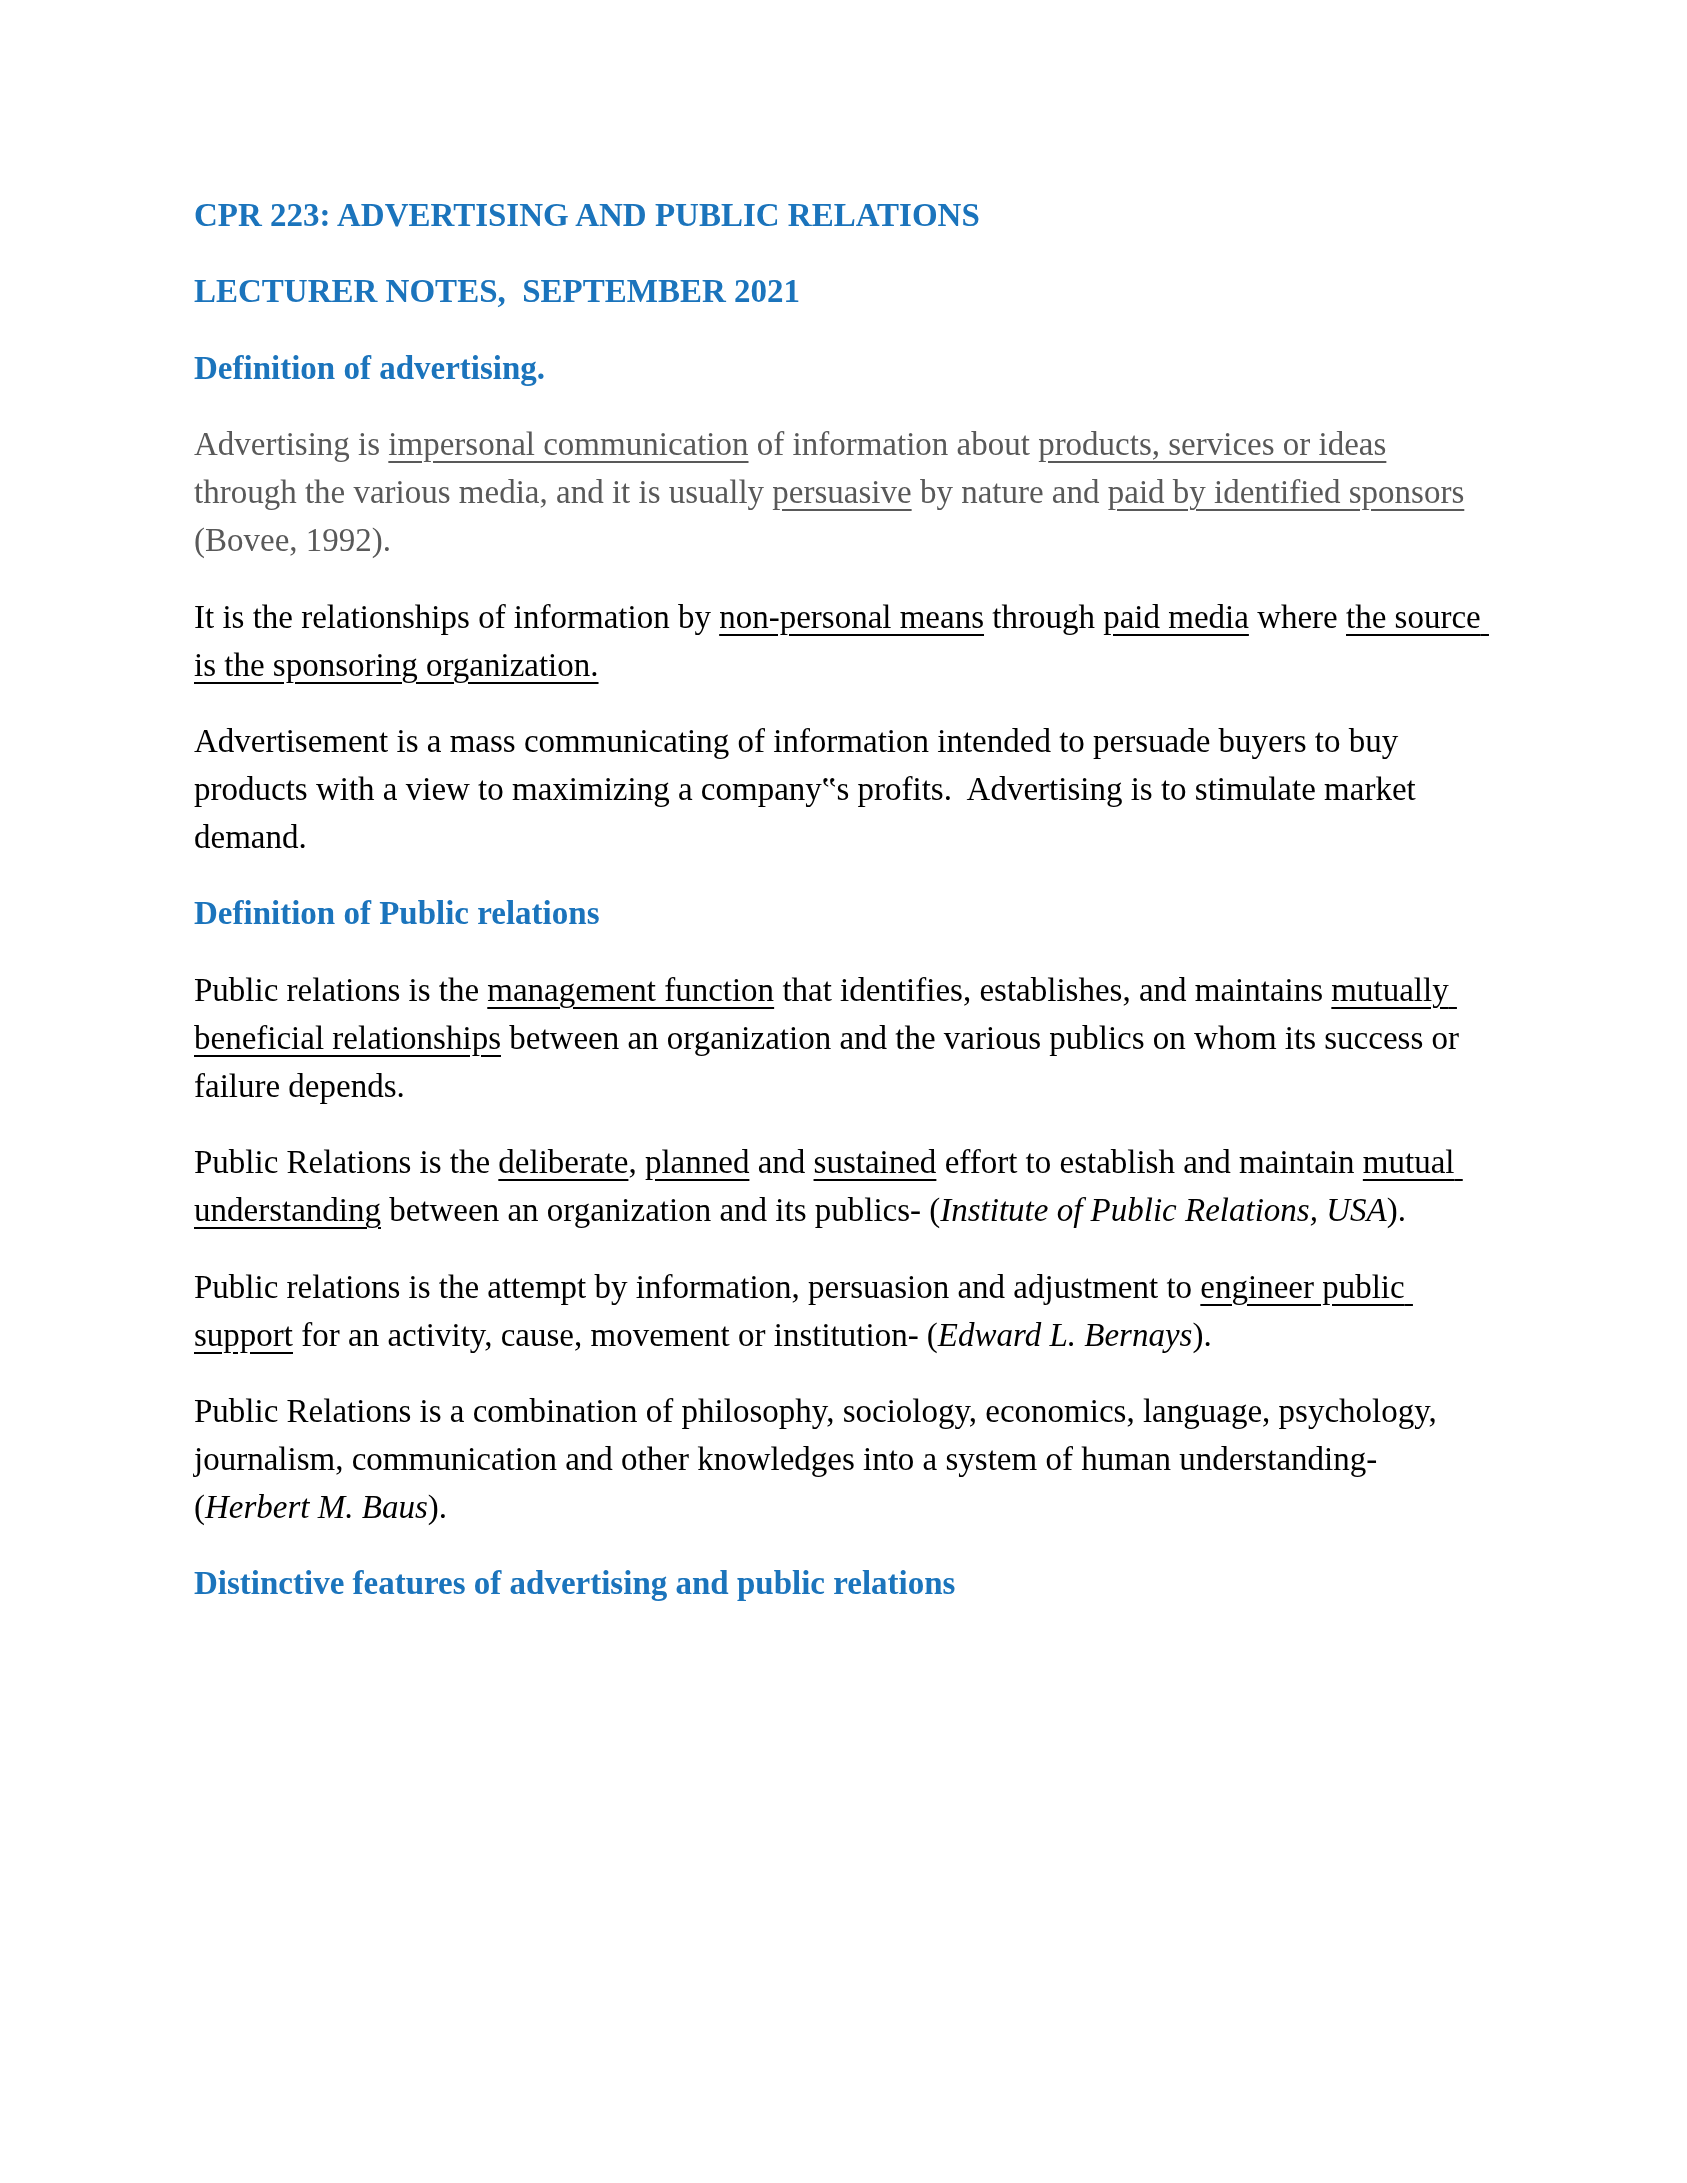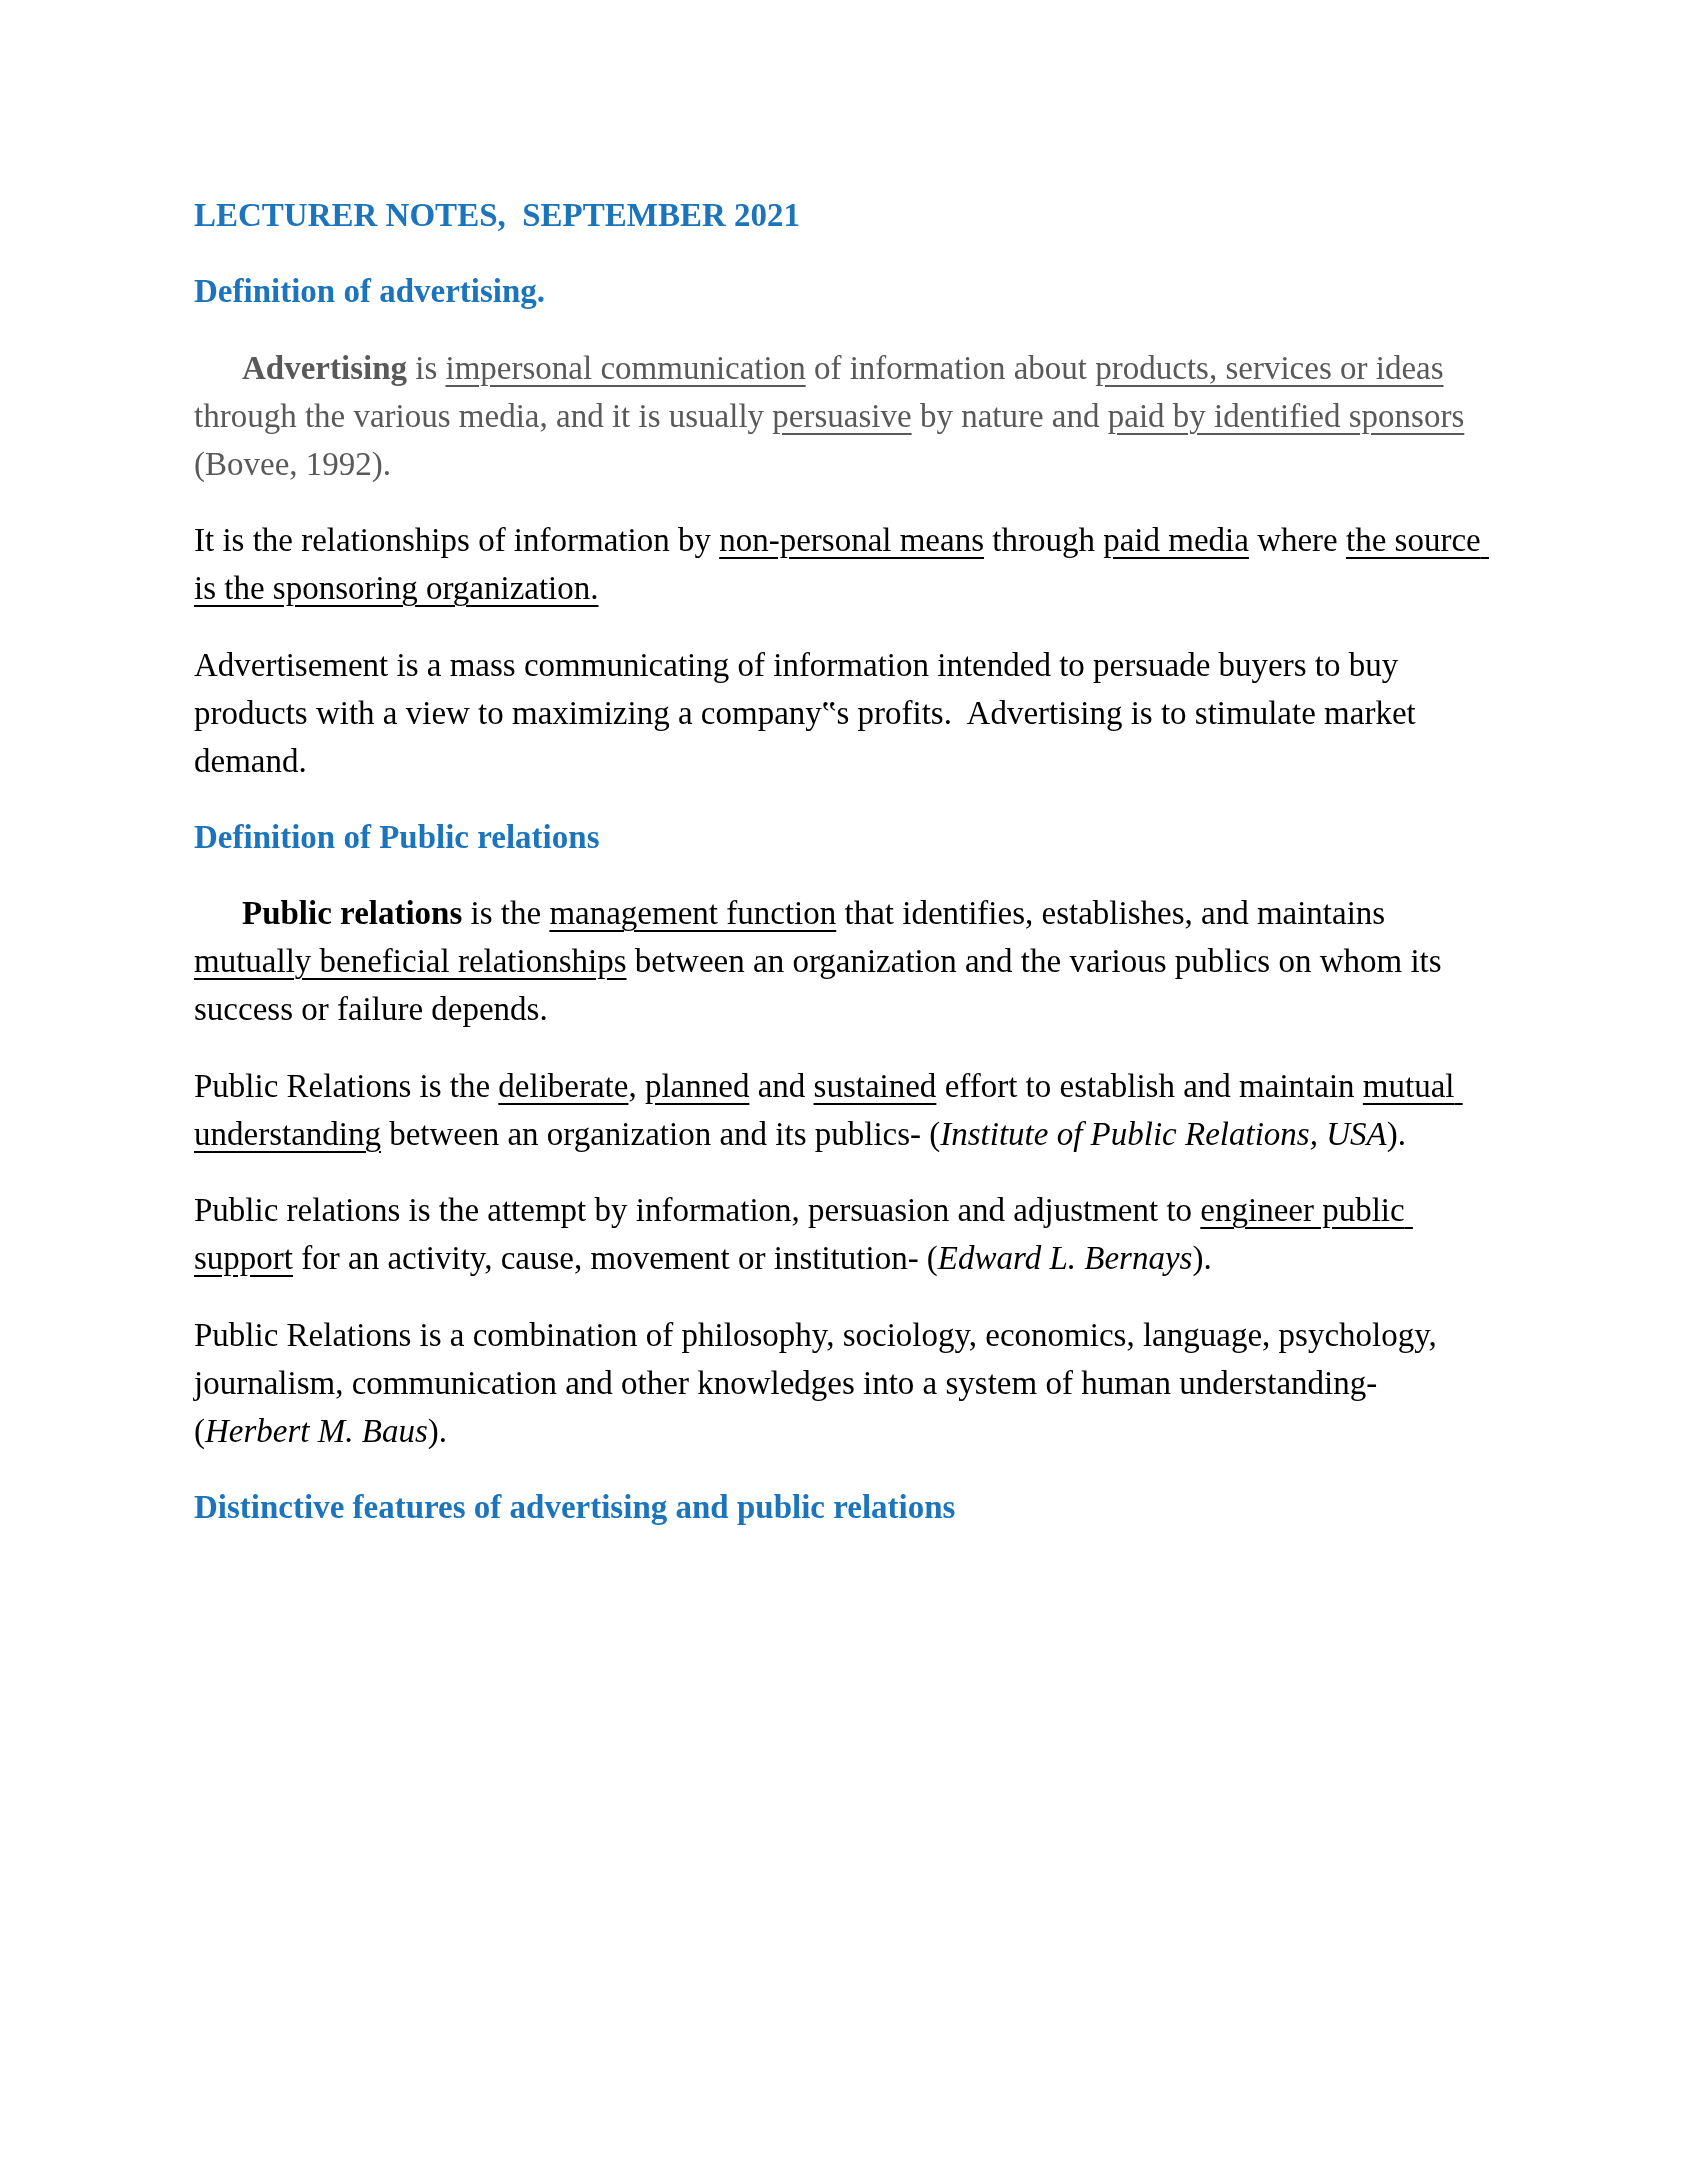--- a/index.html
+++ b/index.html
@@ -31,33 +31,34 @@
     margin: 0 0 28.4px 0;
     color: var(--black);
     white-space: pre-wrap;
     text-align: left;
   }
   .heading {
     font-weight: bold;
     color: var(--blue);
   }
   .muted { color: var(--gray); }
-  .b { font-weight: bold; margin-left: 48px; }
+  .b { font-weight: normal; }
   .i { font-style: italic; }
   .u {
     text-decoration: underline;
     text-decoration-thickness: 2px;
     text-underline-offset: 6px;
   }
 </style>
 </head>
 <body>
 
 <div class="page">
   <div class="content">
+      <div class="heading"><span>CPR 223: ADVERTISING AND PUBLIC RELATIONS</span></div>
       <div class="heading"><span>LECTURER NOTES,  SEPTEMBER 2021</span></div>
       <div class="heading"><span>Definition of advertising.</span></div>
       <div class="para muted"><span class="b">Advertising</span><span> is </span><span class="u">impersonal communication</span><span> of information about </span><span class="u">products, services or ideas</span><span> through the various media, and it is usually </span><span class="u">persuasive</span><span> by nature and </span><span class="u">paid by identified sponsors</span><span> (Bovee, 1992).</span></div>
       <div class="para"><span>It is the relationships of information by </span><span class="u">non-personal means</span><span> through </span><span class="u">paid media</span><span> where </span><span class="u">the source is the sponsoring organization.</span></div>
       <div class="para"><span>Advertisement is a mass communicating of information intended to persuade buyers to buy products with a view to maximizing a company‟s profits.  Advertising is to stimulate market demand.</span></div>
       <div class="heading"><span>Definition of Public relations</span></div>
       <div class="para"><span class="b">Public relations</span><span> is the </span><span class="u">management function</span><span> that identifies, establishes, and maintains </span><span class="u">mutually beneficial relationships</span><span> between an organization and the various publics on whom its success or failure depends.</span></div>
       <div class="para"><span>Public Relations is the </span><span class="u">deliberate</span><span>, </span><span class="u">planned</span><span> and </span><span class="u">sustained</span><span> effort to establish and maintain </span><span class="u">mutual understanding</span><span> between an organization and its publics- (</span><span class="i">Institute of Public Relations, USA</span><span>).</span></div>
       <div class="para"><span>Public relations is the attempt by information, persuasion and adjustment to </span><span class="u">engineer public support</span><span> for an activity, cause, movement or institution- (</span><span class="i">Edward L. Bernays</span><span>).</span></div>
       <div class="para"><span>Public Relations is a combination of philosophy, sociology, economics, language, psychology, journalism, communication and other knowledges into a system of human understanding- (</span><span class="i">Herbert M. Baus</span><span>).</span></div>

